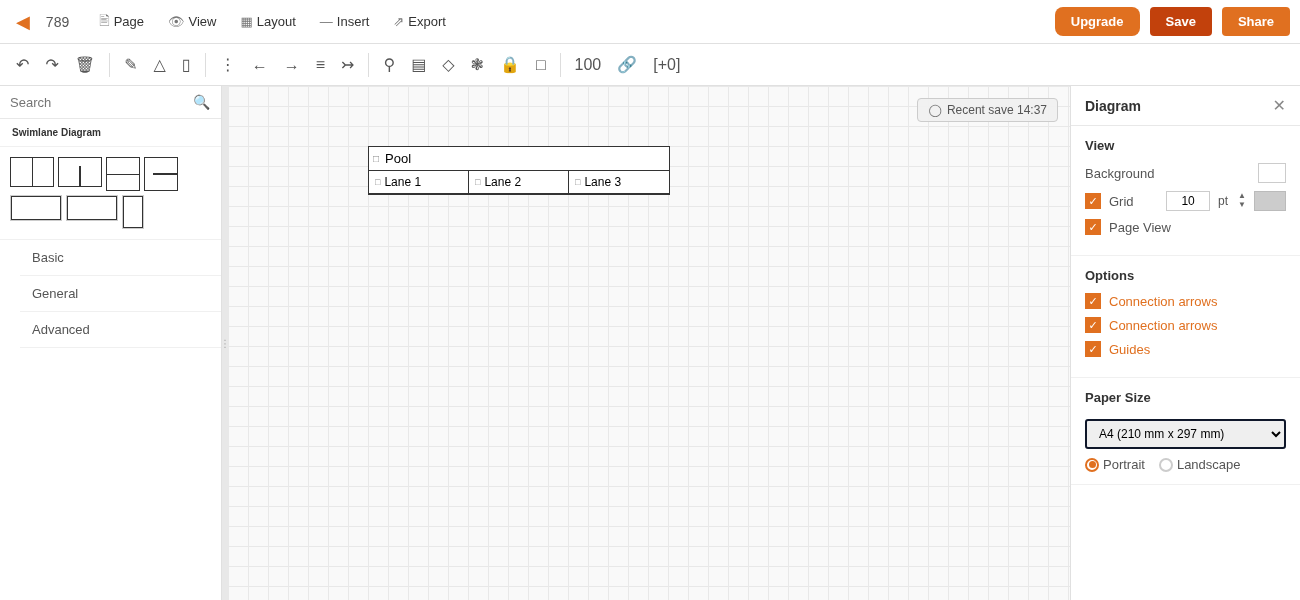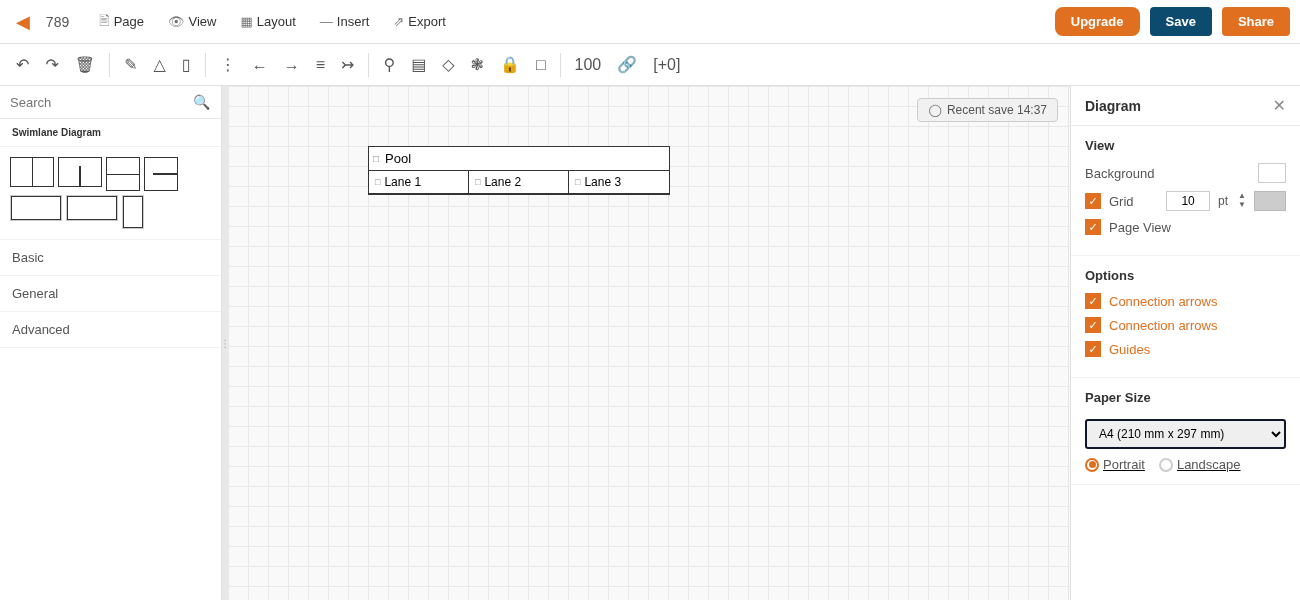--- a/index.html
+++ b/index.html
@@ -28,21 +28,21 @@
       display: flex; align-items: center; gap: 4px; background: none; border: none; cursor: pointer;
       color: #333; font-size: 13px; padding: 4px 10px; border-radius: 3px;
     }
     .nav-icon { font-size: 13px; color: #777; }
     .spacer { flex: 1; }
     .btn-upgrade {
       background: #e07020; color: white; border: none; border-radius: 8px;
       padding: 7px 16px; font-size: 13px; cursor: pointer; font-weight: bold;
     }
     .btn-save {
-      background: #0c4a6e; color: white; border: none; border-radius: 4px;
+      background: #c2410c; color: white; border: none; border-radius: 4px;
       padding: 7px 16px; font-size: 13px; cursor: pointer; font-weight: bold;
     }
     .btn-share {
       background: #e07020; color: white; border: none; border-radius: 4px;
       padding: 7px 16px; font-size: 13px; cursor: pointer; font-weight: bold;
     }
 
     
     #toolbar {
       display: flex;
@@ -110,20 +110,21 @@
       background: #fff;
       font-size: 10px;
     }
 
     .sidebar-section {
       padding: 10px 12px;
       font-size: 13px;
       color: #555;
       cursor: pointer;
       border-bottom: 1px solid #f0f0f0;
+      margin-left: 20px;
     }
 
     
     #drag-handle {
       width: 6px; background: #e8e8e8; cursor: col-resize;
       display: flex; align-items: center; justify-content: center; color: #aaa; font-size: 10px;
     }
 
     
     #canvas {
@@ -251,21 +252,21 @@
     }
     .option-row {
       display: flex; align-items: center; gap: 8px; margin-bottom: 8px;
     }
     .option-label { color: #e07020; font-size: 13px; }
     .paper-size-select {
       width: 100%; padding: 5px 8px; border: 2px solid #0f172a; border-radius: 3px;
       font-size: 12px; margin-top: 4px; cursor: pointer;
     }
     .orientation-row {
-      display: flex; align-items: center; gap: 14px; margin-top: 8px; text-decoration: underline;
+      display: flex; align-items: center; gap: 14px; margin-top: 8px;
     }
     .radio-option { display: flex; align-items: center; gap: 4px; cursor: pointer; font-size: 13px; color: #555; }
     .radio-circle {
       width: 14px; height: 14px; border-radius: 50%; border: 2px solid #e07020; background: white;
       display: flex; align-items: center; justify-content: center;
     }
     .radio-circle.checked::after {
       content: ''; width: 7px; height: 7px; border-radius: 50%; background: #e07020;
     }
     .radio-empty {

